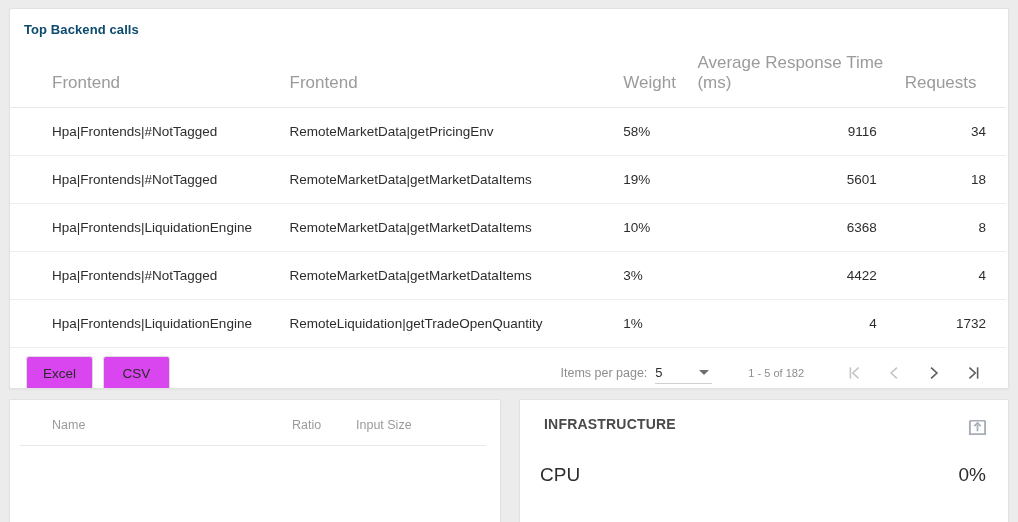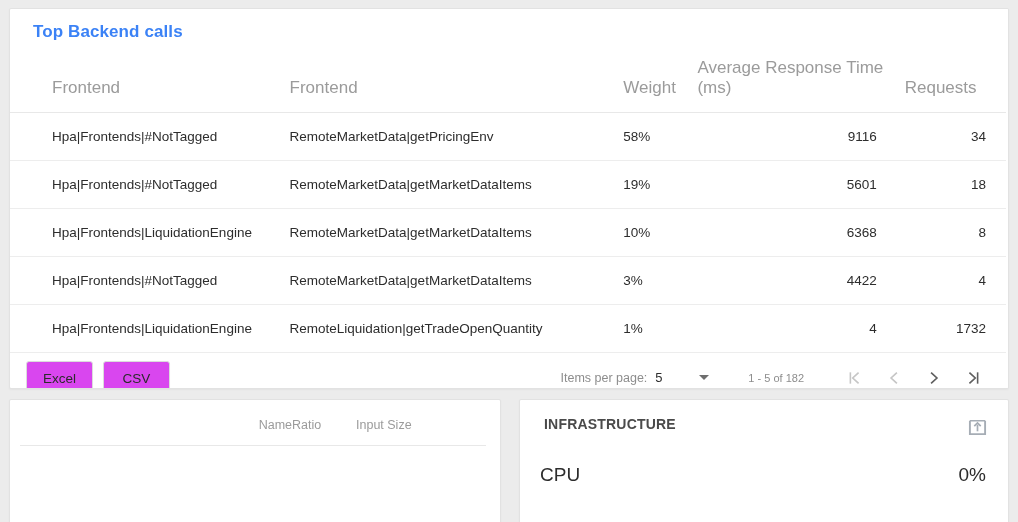--- a/index.html
+++ b/index.html
@@ -26,26 +26,25 @@
   }
 
   
   .backend-card {
     width: 1000px;
     height: 381px;
     position: relative;
     overflow: hidden;
   }
   .card-title {
-    font-size: 17px;
+    font-size: 13px;
     font-weight: bold;
-    color: #3b82f6;
+    color: #0c4a6e;
     padding: 13px 0 0 14px;
     letter-spacing: 0.1px;
-    margin-left: 9px;
   }
 
   table.grid {
     width: 100%;
     border-collapse: collapse;
     table-layout: fixed;
   }
   table.grid th {
     font-size: 17px;
     font-weight: normal;
@@ -162,21 +161,21 @@
     letter-spacing: 0.2px;
   }
   .sd-head {
     display: flex;
     font-size: 12.5px;
     color: #9b9b9b;
     padding: 18px 0 13px 0;
     border-bottom: 1px solid #e8e8e8;
     margin: 0 14px 0 10px;
   }
-  .sd-name  { width: 272px; padding-left: 32px; text-align: right; }
+  .sd-name  { width: 272px; padding-left: 32px; }
   .sd-ratio { width: 64px; }
   .sd-input { flex: 1; }
   .sd-clip {
     height: 14px;
     overflow: hidden;
     font-size: 13px;
     color: #2d2d2d;
     padding-left: 32px;
     margin-top: 16px;
     white-space: nowrap;

